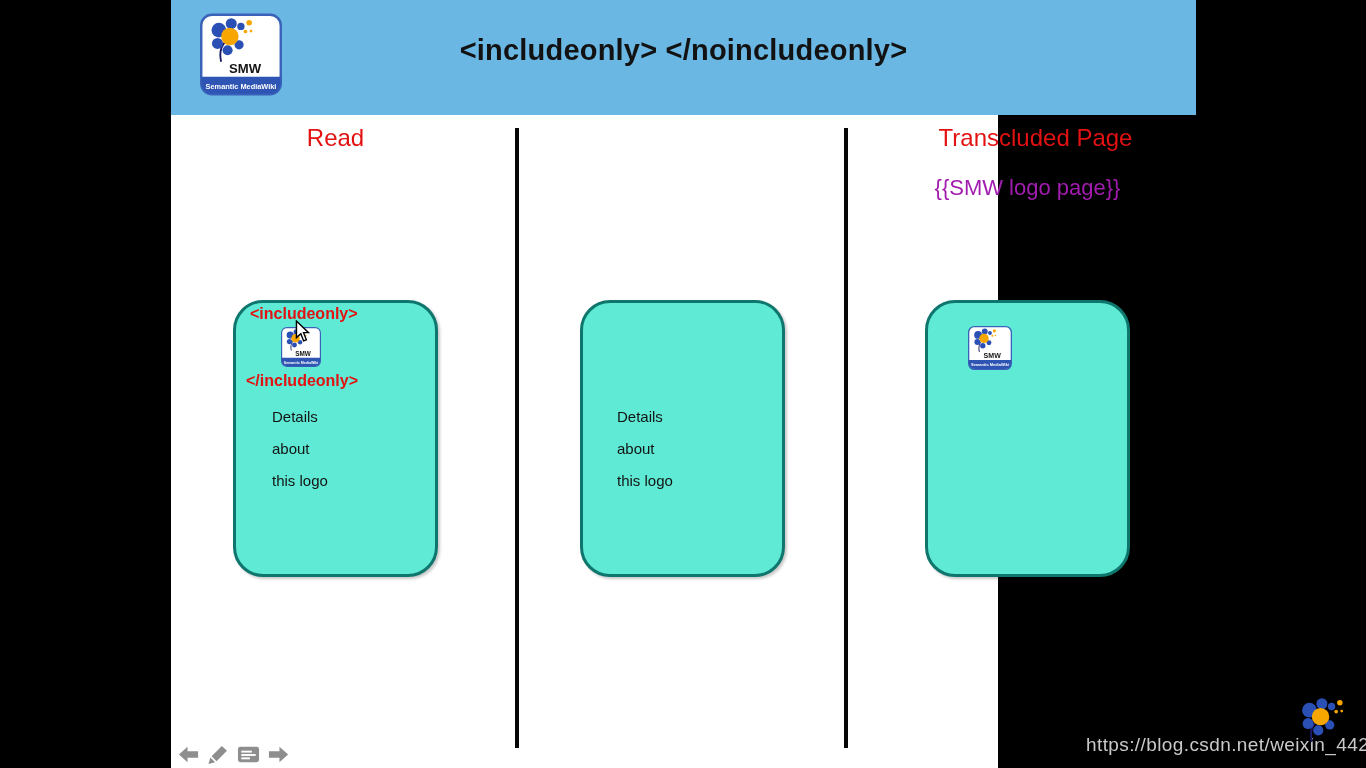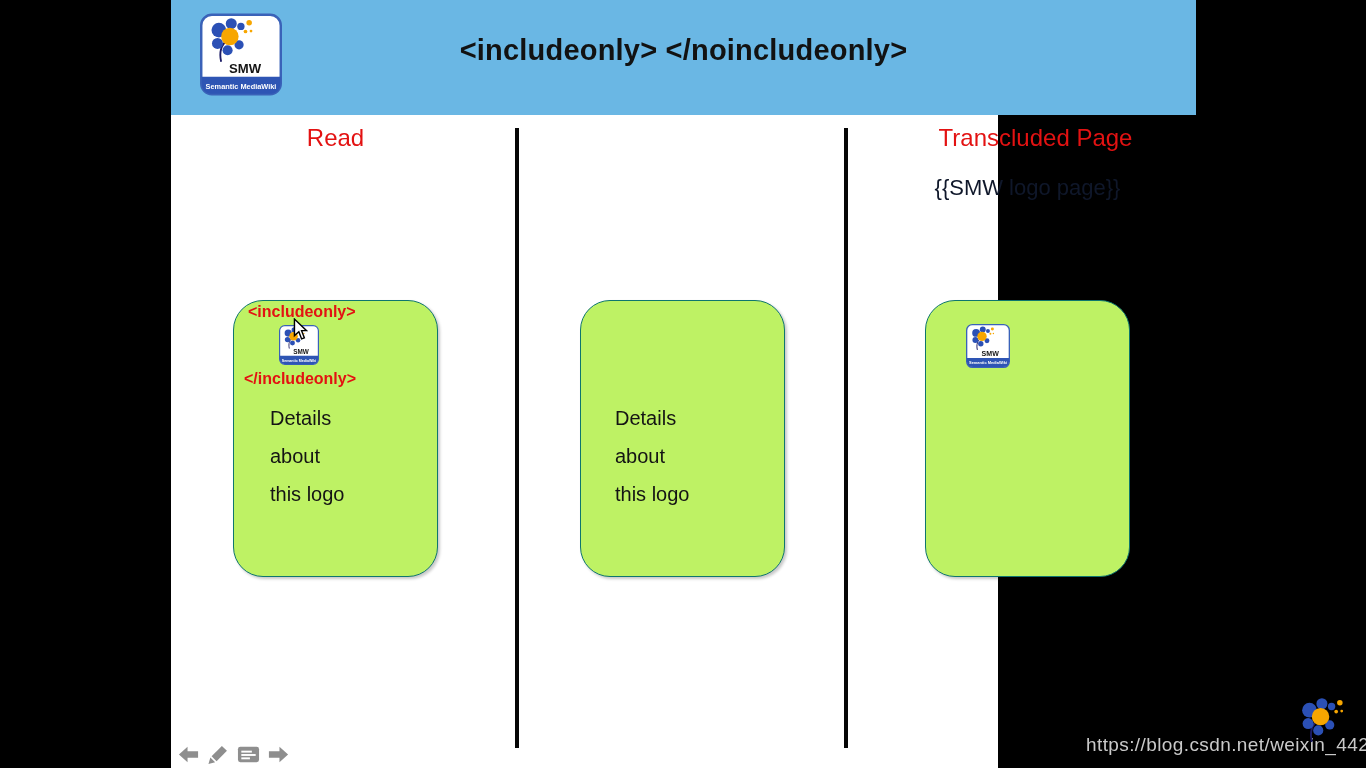--- a/index.html
+++ b/index.html
@@ -23,42 +23,42 @@
 
   .col-heading {
     position:absolute; top:124px; width:205px; text-align:center;
     font-size:24px; color:#e31212; font-weight:500;
   }
   .h-edit  { left:62px; }
   .h-read  { left:409px; }
   .h-trans { left:754px;margin-left:8px; }
   .transclusion-syntax {
     position:absolute; top:175px; left:714px; width:285px; text-align:center;
-    font-size:22px; color:#0f172a;
+    font-size:22px; color:#a21caf;
   }
 
   .divider { position:absolute; top:128px; width:4px; height:620px; background:#060606; }
   .d1 { left:344px; }
   .d2 { left:673px; }
 
   .memo-box {
     position:absolute; top:300px; width:205px; height:277px; box-sizing:border-box;
-    background:#bef264; border:1px solid #0f766e; border-radius:30px;
+    background:#5eead4; border:3px solid #0f766e; border-radius:30px;
     box-shadow:2px 2px 3px rgba(0,0,0,0.22);
   }
   .b-edit  { left:62px; }
   .b-read  { left:409px; }
   .b-trans { left:754px; }
 
   .tag-text { position:absolute; font-size:16px; font-weight:bold; color:#e31212; white-space:nowrap; }
   .tag-open  { left:14px; top:2px; }
   .tag-close { left:10px; top:69px; }
 
   .details-text {
-    position:absolute; font-size:20px; line-height:38px; color:#141414;
+    position:absolute; font-size:15px; line-height:32px; color:#141414;
     white-space:pre-line;
   }
   .b-edit .details-text { left:36px; top:98px; }
   .b-read .details-text { left:34px; top:98px; }
 
   .logo-small-edit  { position:absolute; left:45px; top:22px; }
   .logo-small-trans { position:absolute; left:40px; top:22px; }
   .cursor-overlay { position:absolute; left:59px; top:17px; }
 
   .footer-nav { position:absolute; left:6px; bottom:2px; display:flex; gap:7px; }

